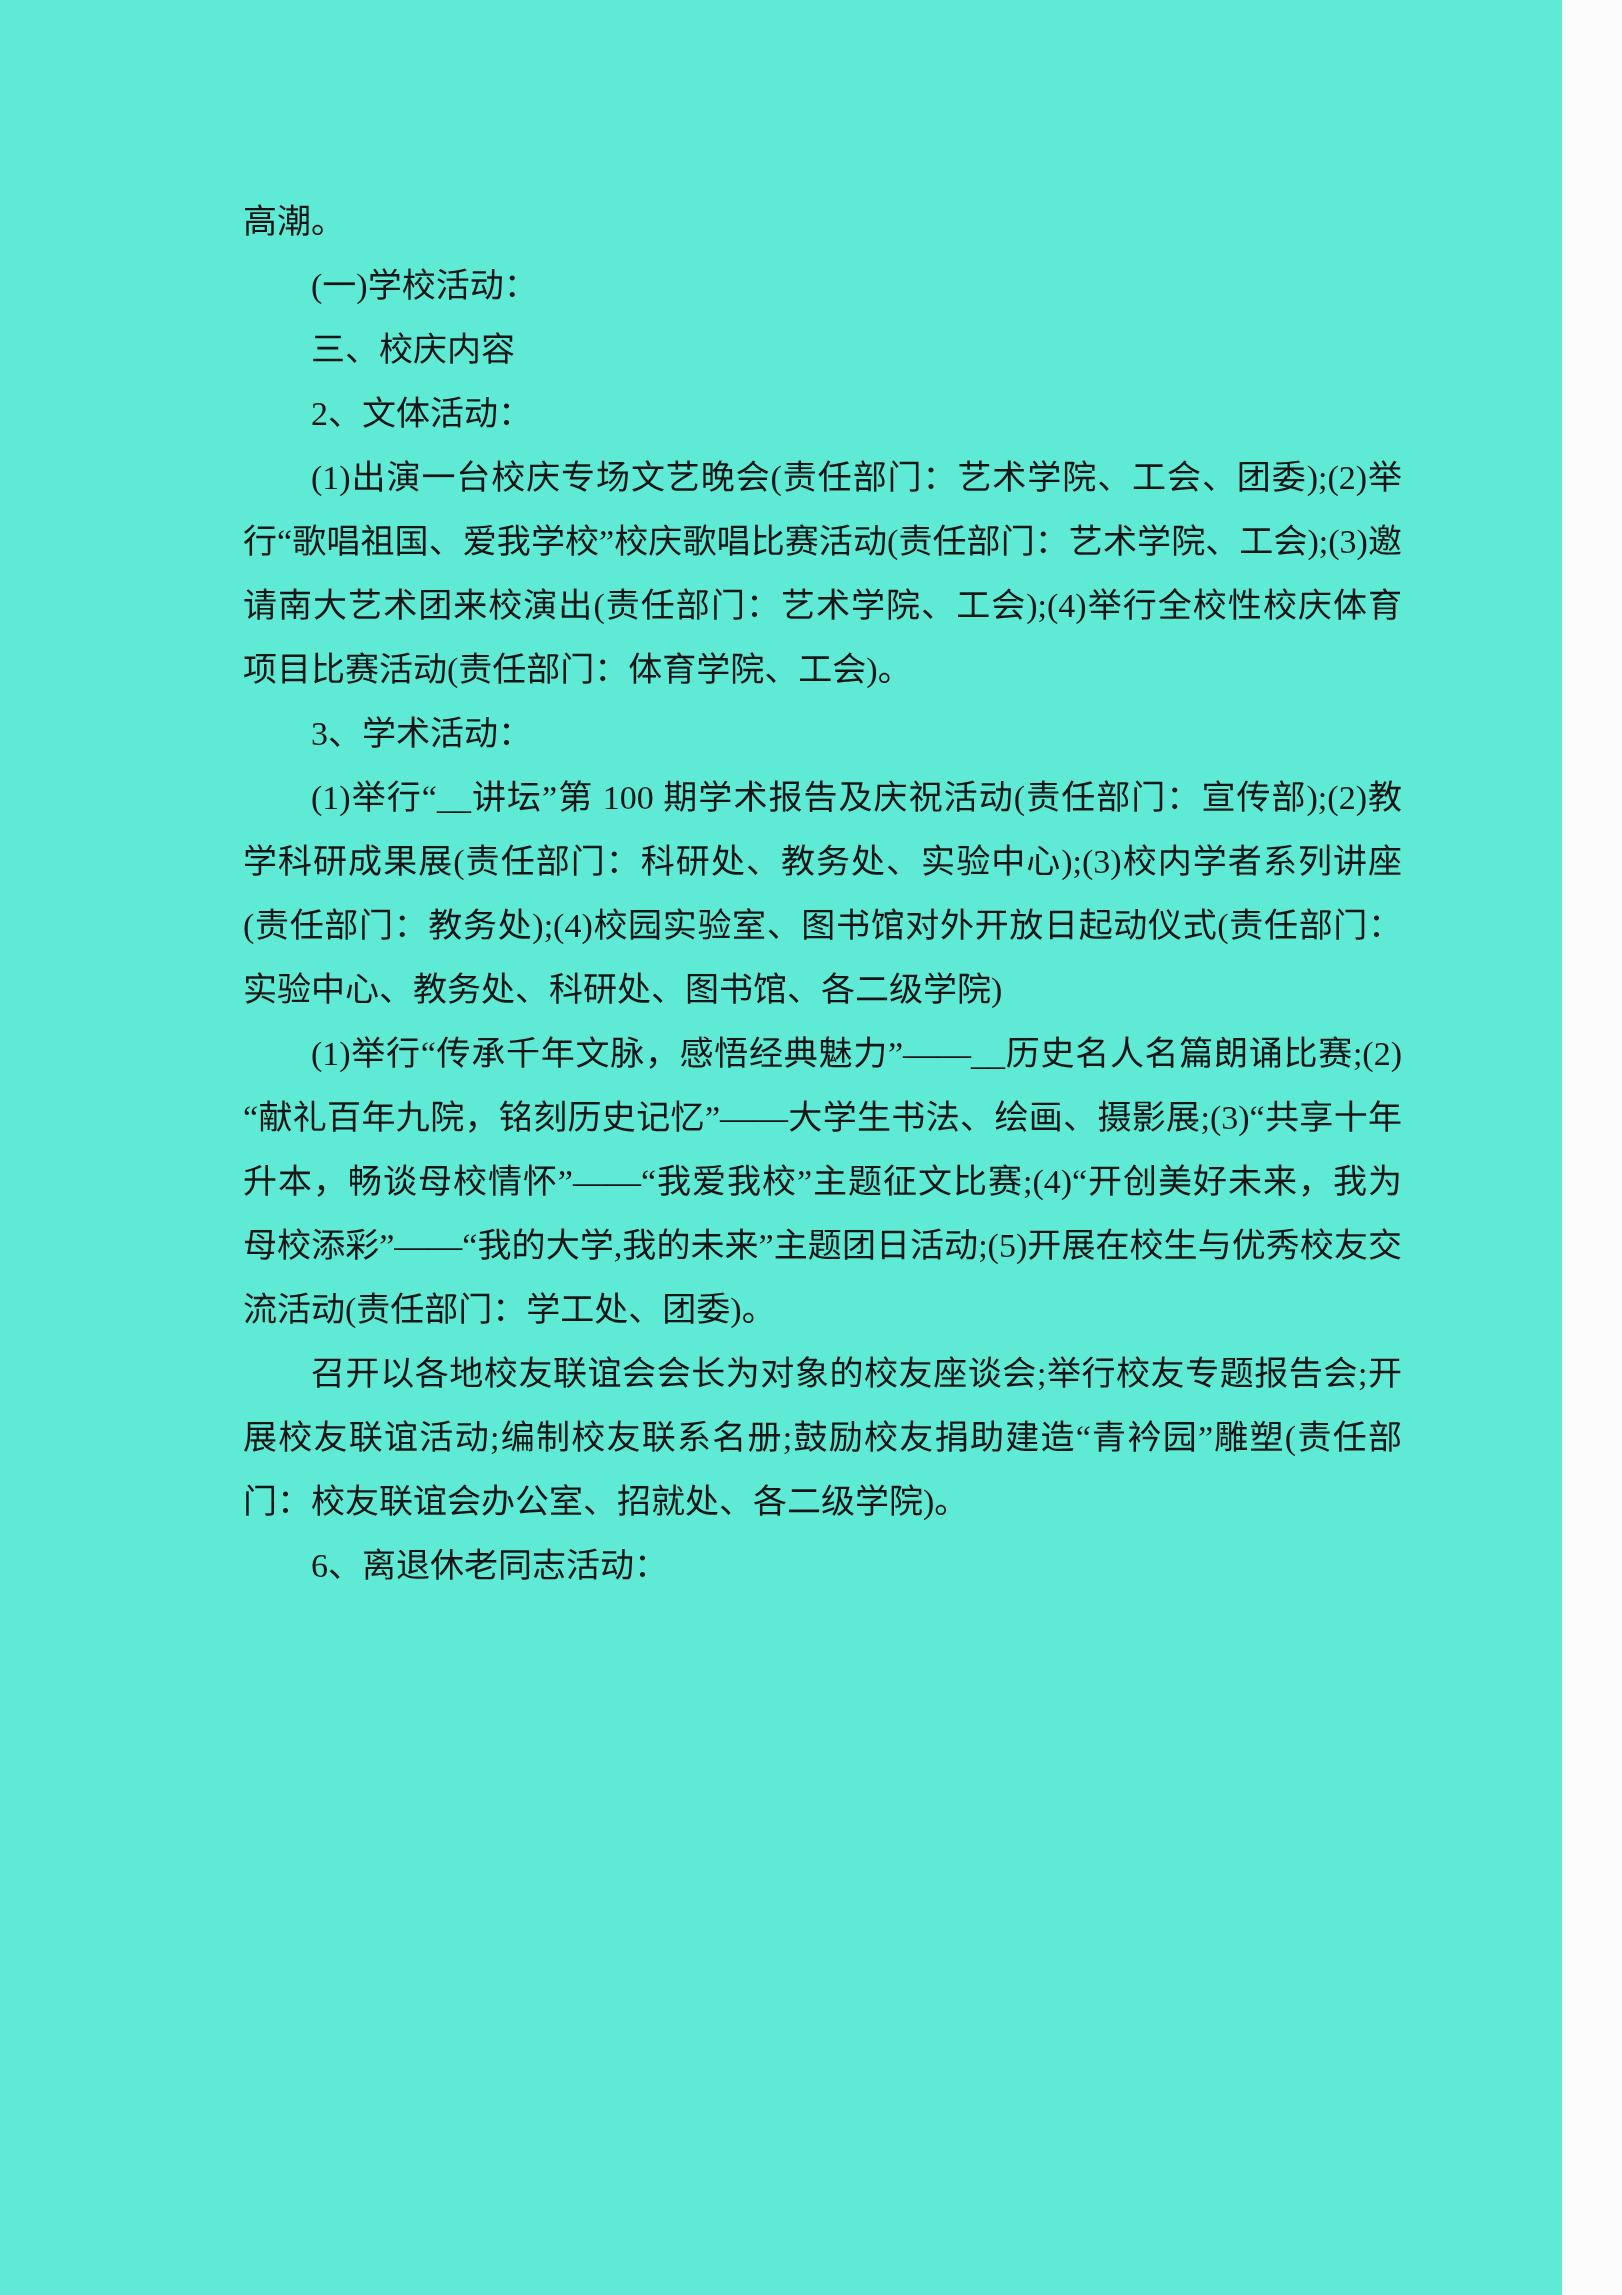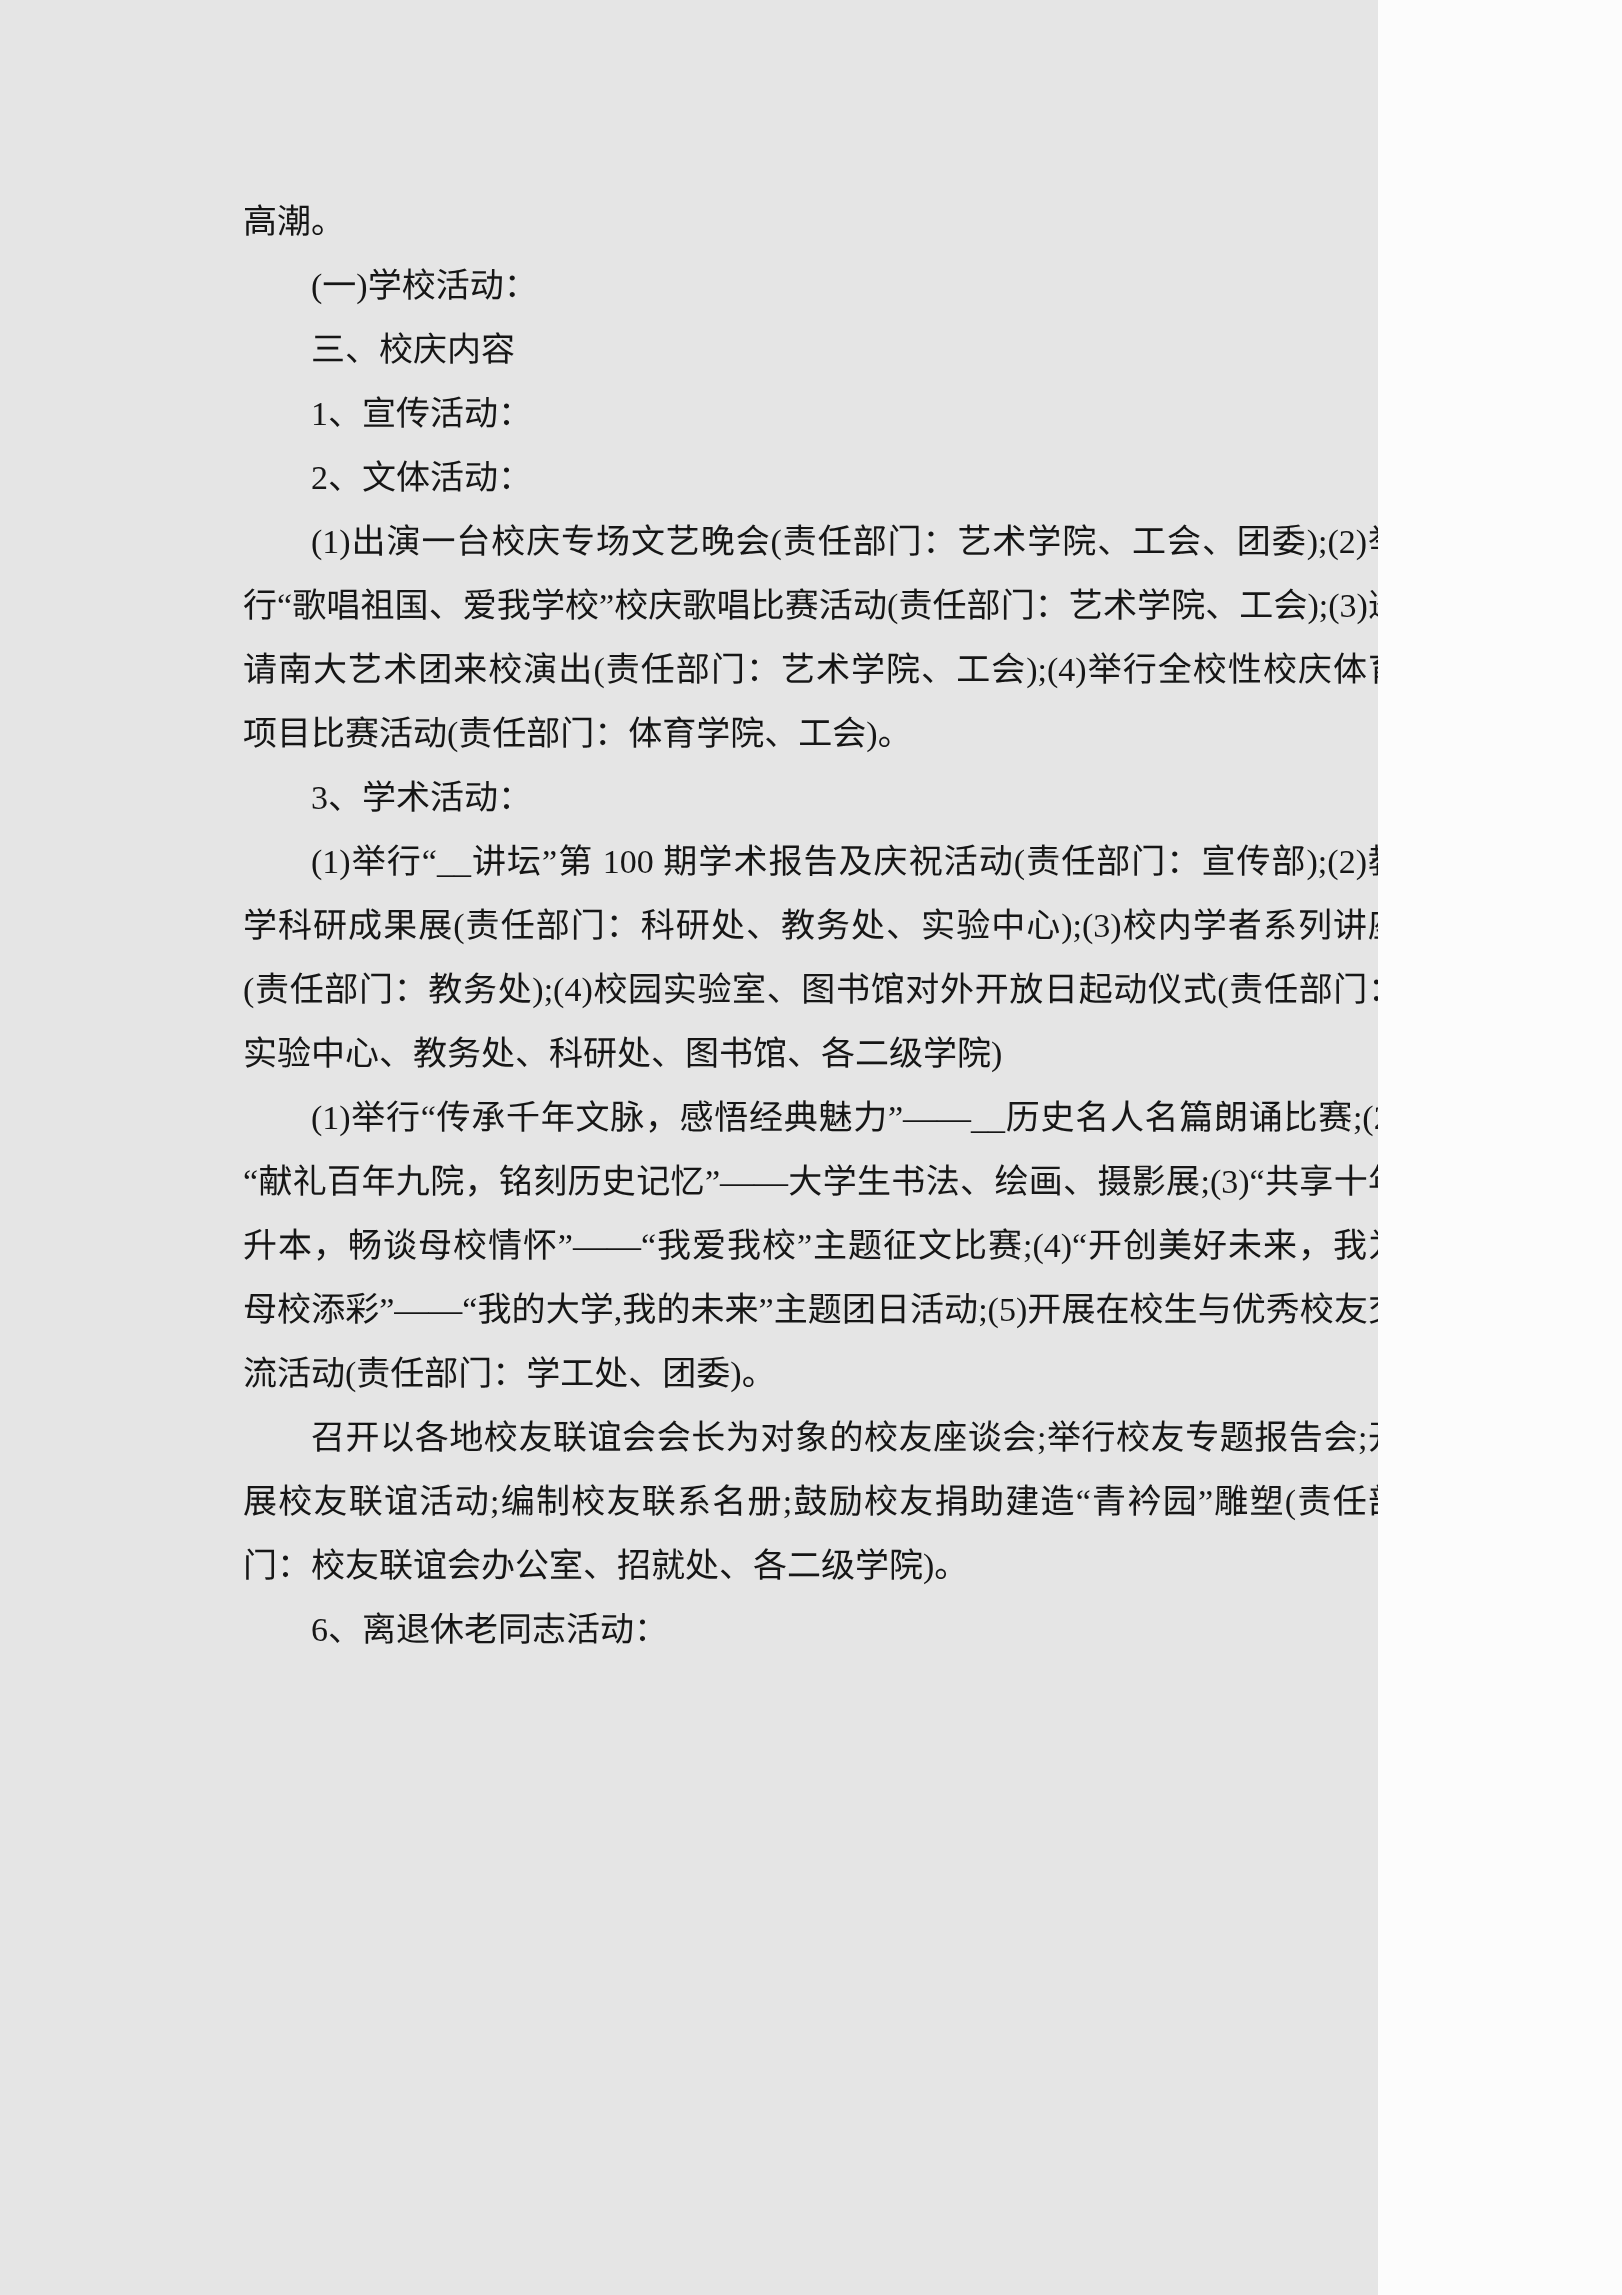--- a/index.html
+++ b/index.html
@@ -2,24 +2,24 @@
 <html lang="zh-CN" style="font-size:10.5px"><head>
 <meta charset="utf-8">
 <style>
   html, body {
     margin: 0;
     padding: 0;
     background: #fcfcfc;
   }
   .page {
     position: relative;
-    width: 1378px;
+    width: 1562px;
     height: 2295px;
     box-sizing: border-box;
-    background: #e5e5e5;
+    background: #5eead4;
     overflow: hidden;
   }
   .content {
     box-sizing: border-box;
     padding: 190px 221px 0 243px;
     width: 1623px;
     font-family: "Liberation Serif", "DejaVu Serif", serif;
     font-size: 34px;
     line-height: 64px;
     color: #161616;
@@ -35,21 +35,20 @@
   }
 </style>
 </head>
 <body>
 
 <div class="page">
   <main class="content" id="doc-body">
       <p>高潮。</p>
       <p class="indent">(一)学校活动：</p>
       <p class="indent">三、校庆内容</p>
-      <p class="indent">1、宣传活动：</p>
       <p class="indent">2、文体活动：</p>
       <p class="indent">(1)出演一台校庆专场文艺晚会(责任部门：艺术学院、工会、团委);(2)举行“歌唱祖国、爱我学校”校庆歌唱比赛活动(责任部门：艺术学院、工会);(3)邀请南大艺术团来校演出(责任部门：艺术学院、工会);(4)举行全校性校庆体育项目比赛活动(责任部门：体育学院、工会)。</p>
       <p class="indent">3、学术活动：</p>
       <p class="indent">(1)举行“__讲坛”第 100 期学术报告及庆祝活动(责任部门：宣传部);(2)教学科研成果展(责任部门：科研处、教务处、实验中心);(3)校内学者系列讲座(责任部门：教务处);(4)校园实验室、图书馆对外开放日起动仪式(责任部门：实验中心、教务处、科研处、图书馆、各二级学院)</p>
       <p class="indent">(1)举行“传承千年文脉，感悟经典魅力”——__历史名人名篇朗诵比赛;(2)“献礼百年九院，铭刻历史记忆”——大学生书法、绘画、摄影展;(3)“共享十年升本，畅谈母校情怀”——“我爱我校”主题征文比赛;(4)“开创美好未来，我为母校添彩”——“我的大学,我的未来”主题团日活动;(5)开展在校生与优秀校友交流活动(责任部门：学工处、团委)。</p>
       <p class="indent">召开以各地校友联谊会会长为对象的校友座谈会;举行校友专题报告会;开展校友联谊活动;编制校友联系名册;鼓励校友捐助建造“青衿园”雕塑(责任部门：校友联谊会办公室、招就处、各二级学院)。</p>
       <p class="indent">6、离退休老同志活动：</p>
     </main>
 </div>
 

